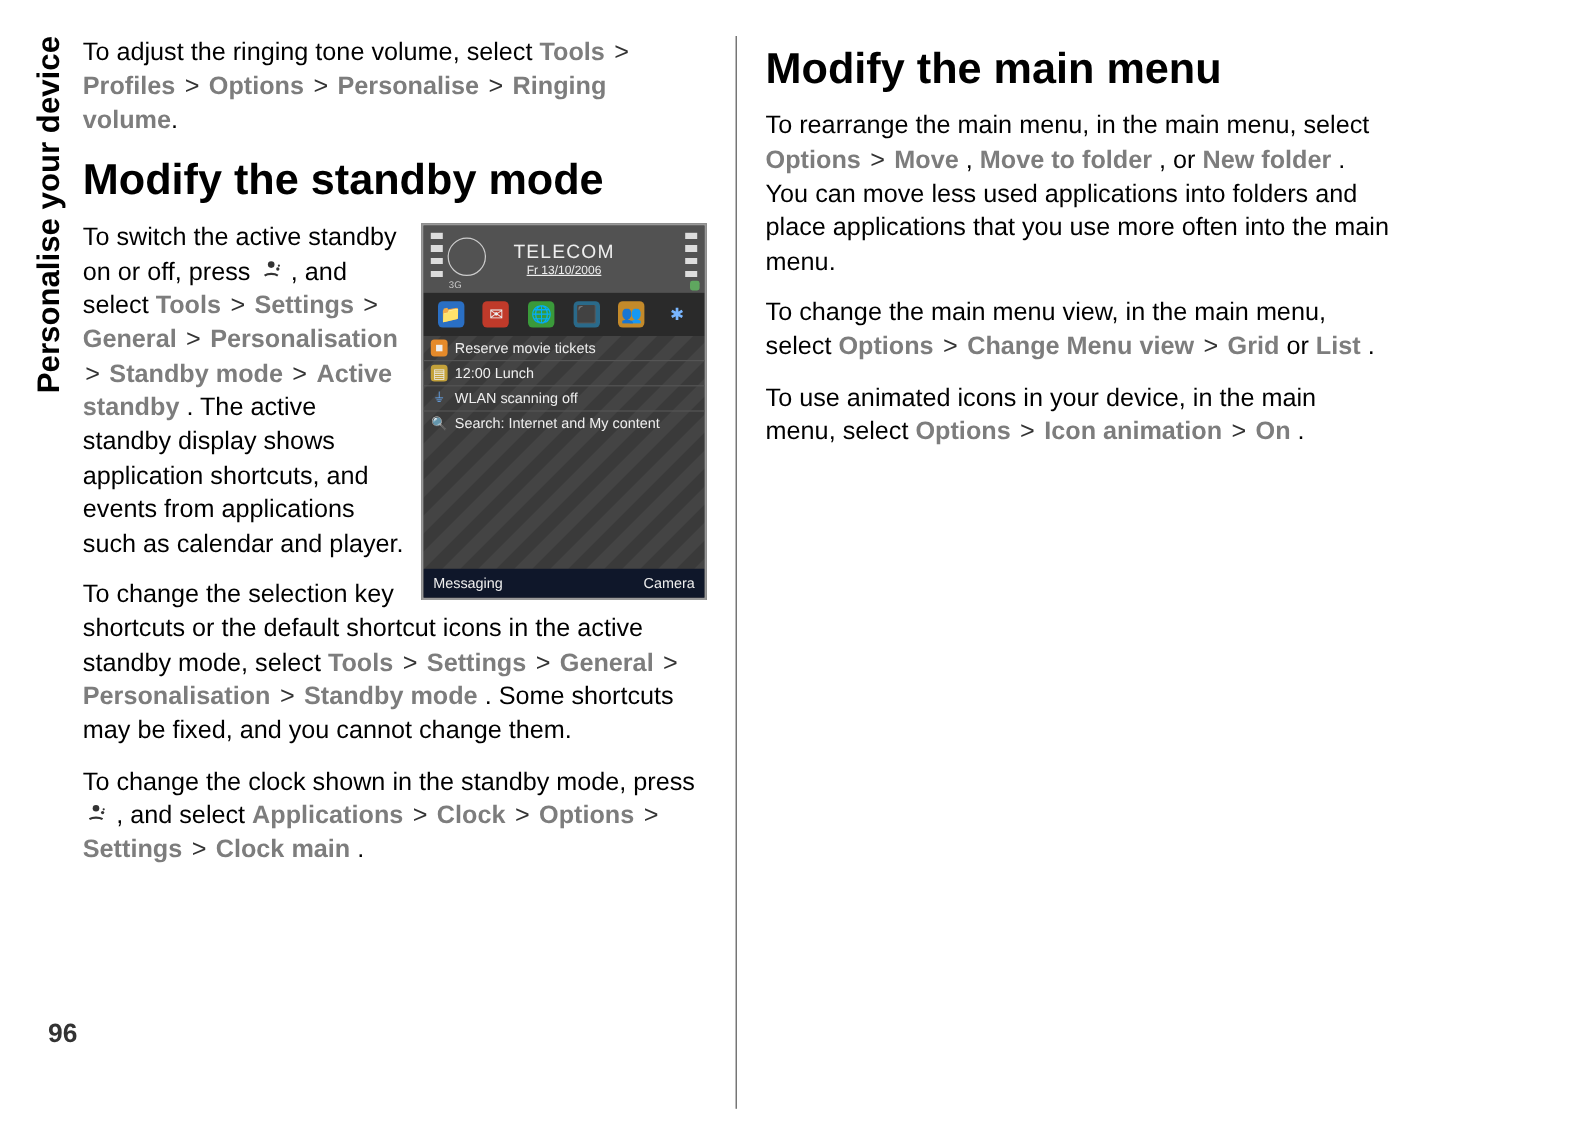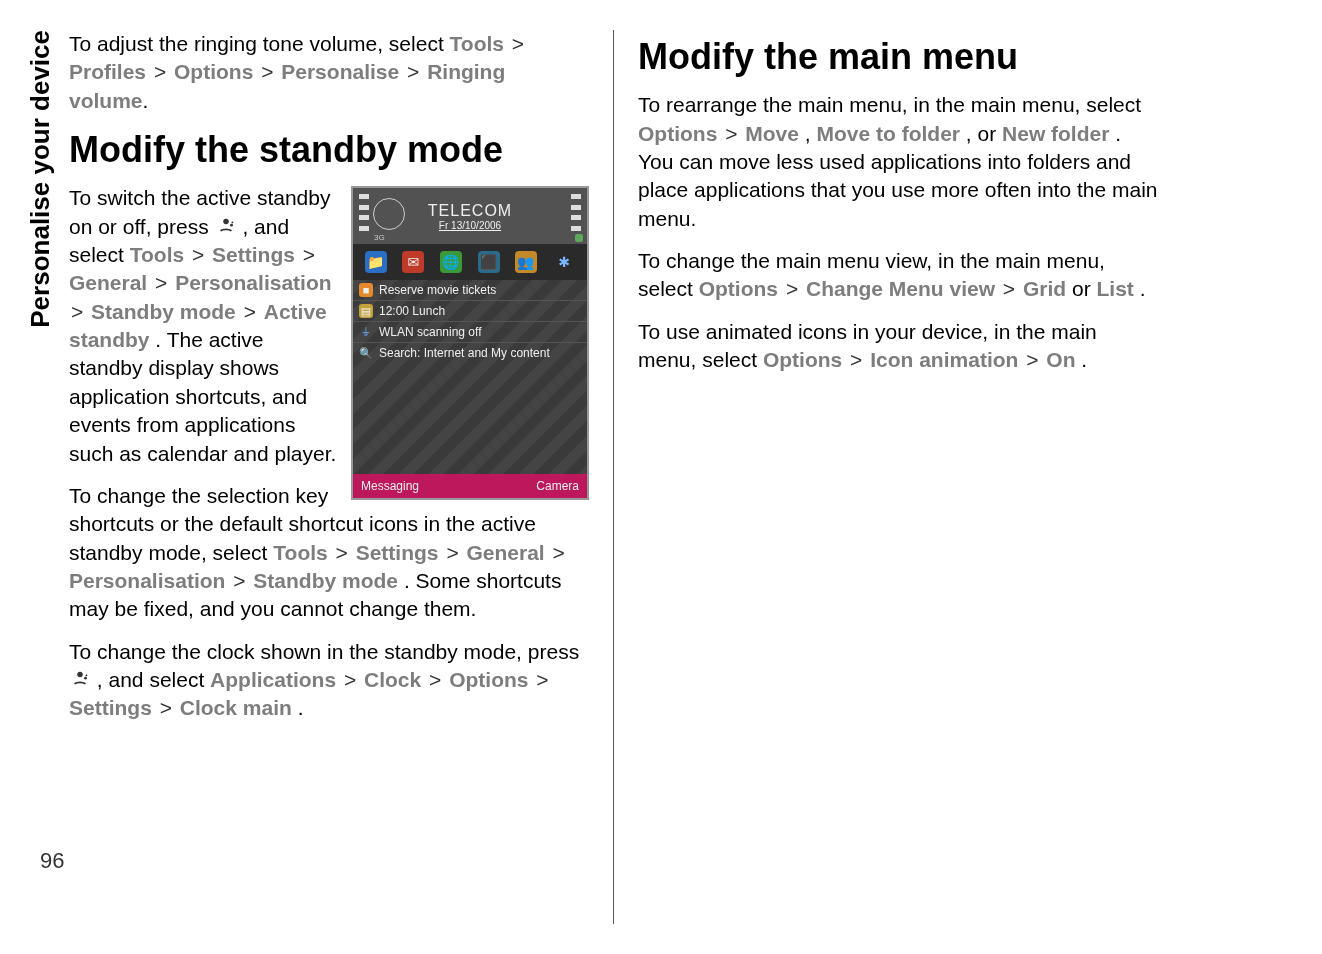--- a/index.html
+++ b/index.html
@@ -25,21 +25,21 @@
     font-size: 26px;
     padding: 0 5px;
     align-self: flex-start;
     white-space: nowrap;
     margin-right: 8px;
   }
   .page-number {
     position: absolute;
     left: 40px;
     bottom: 80px;
-    font-weight: 400;
+    font-weight: 700;
     font-size: 22px;
     color: #333;
   }
   .columns {
     flex: 1;
     display: flex;
     gap: 20px;
     position: relative;
   }
   .col {
@@ -126,21 +126,21 @@
     padding: 0 4px;
   }
   .phone-icons .ic {
     width: 22px; height: 22px; border-radius: 4px;
     display:flex;align-items:center;justify-content:center;font-size:14px;
   }
   .phone-list { flex:1; background: linear-gradient(135deg,#444 25%, #3a3a3a 25% 50%, #444 50% 75%, #3a3a3a 75%); background-size: 30px 30px; }
   .phone-list .row { display:flex; align-items:center; gap:6px; padding:3px 6px; border-top:1px solid #555; font-size:12px; }
   .phone-list .row:first-child { border-top:none; }
   .phone-list .dot { width:14px; height:14px; display:flex; align-items:center; justify-content:center; border-radius:3px; font-size:11px;}
-  .phone-soft { height:24px; background:#be185d; display:flex; justify-content:space-between; align-items:center; padding:0 8px; font-size:12px; }
+  .phone-soft { height:24px; background:#0f172a; display:flex; justify-content:space-between; align-items:center; padding:0 8px; font-size:12px; }
 </style>
 </head>
 <body>
 
 <div class="page">
   <div class="side-label">Personalise your device</div>
 
   <div class="columns">
 
     <div class="col">

